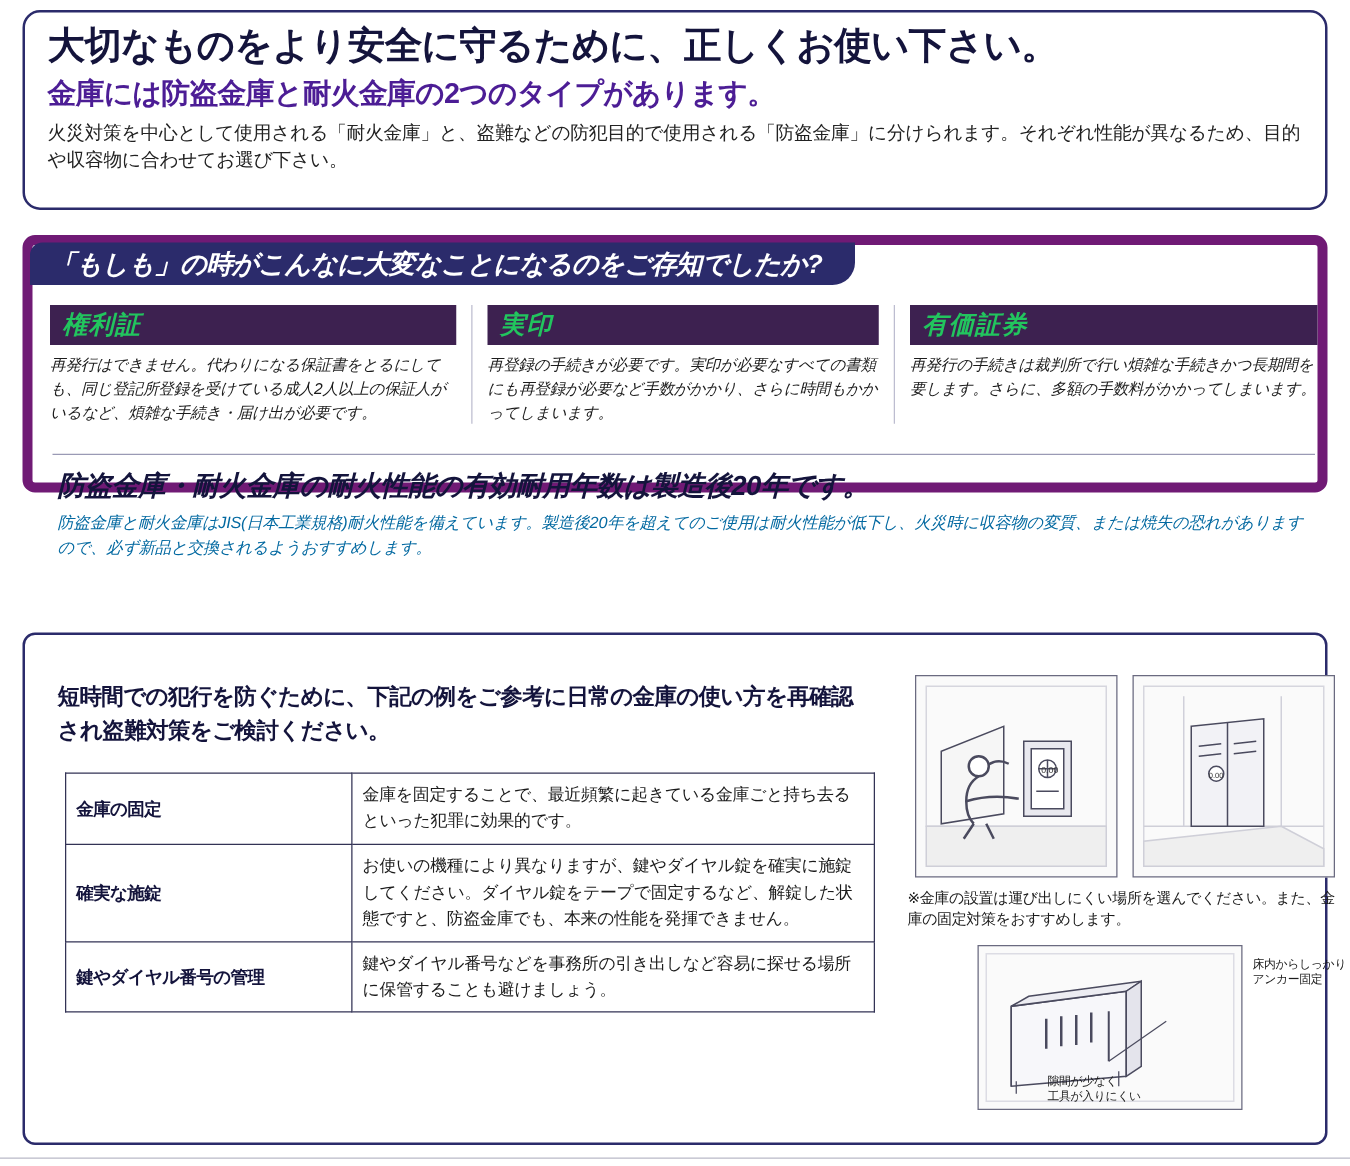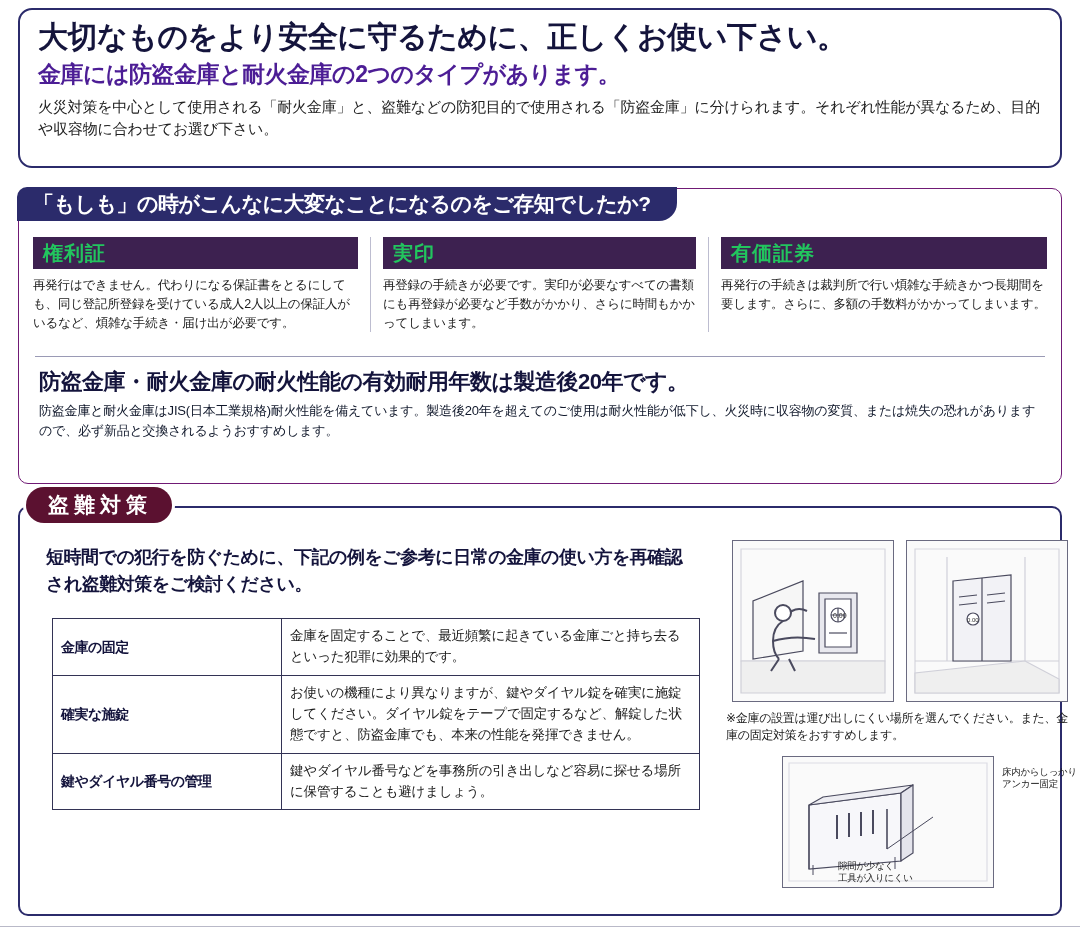--- a/index.html
+++ b/index.html
@@ -60,25 +60,26 @@
     color: #222;
     letter-spacing: -0.2px;
   }
 
   
   .panel-mid {
     position: absolute;
     left: 18px;
     top: 188px;
     width: 1044px;
-    height: 296px;
-    border: 1px solid #701a75;
+    height: 206px;
+    border: 8px solid #701a75;
     border-radius: 10px;
     box-sizing: border-box;
     background: #fff;
+    font-style: italic;
   }
   .ribbon {
     position: absolute;
     left: -2px;
     top: -2px;
     height: 34px;
     display: flex;
     align-items: center;
     padding: 0 26px 0 16px;
     background: #2b2b6b;
@@ -140,21 +141,21 @@
     white-space: nowrap;
   }
   .mid-body {
     position: absolute;
     left: 20px;
     top: 212px;
     width: 1000px;
     font-size: 13px;
     line-height: 1.55;
     letter-spacing: -0.2px;
-    color: #0f172a;
+    color: #0369a1;
   }
 
   
   .panel-bottom {
     position: absolute;
     left: 18px;
     top: 506px;
     width: 1044px;
     height: 410px;
     border: 2px solid #2b2b6b;
@@ -282,21 +283,20 @@
         <div class="card-body">再発行の手続きは裁判所で行い煩雑な手続きかつ長期間を要します。さらに、多額の手数料がかかってしまいます。</div>
       </div>
     </div>
 
     <div class="divider"></div>
     <div class="mid-head">防盗金庫・耐火金庫の耐火性能の有効耐用年数は製造後20年です。</div>
     <div class="mid-body">防盗金庫と耐火金庫はJIS(日本工業規格)耐火性能を備えています。製造後20年を超えてのご使用は耐火性能が低下し、火災時に収容物の変質、または焼失の恐れがありますので、必ず新品と交換されるようおすすめします。</div>
   </div>
 
   <div class="panel-bottom">
-    <div class="tab-label">盗難対策</div>
 
     <div class="intro">短時間での犯行を防ぐために、下記の例をご参考に日常の金庫の使い方を再確認され盗難対策をご検討ください。</div>
 
     <table class="meas">
       <tbody>
         <tr>
           <td class="k">金庫の固定</td>
           <td class="v">金庫を固定することで、最近頻繁に起きている金庫ごと持ち去るといった犯罪に効果的です。</td>
         </tr>
         <tr>

